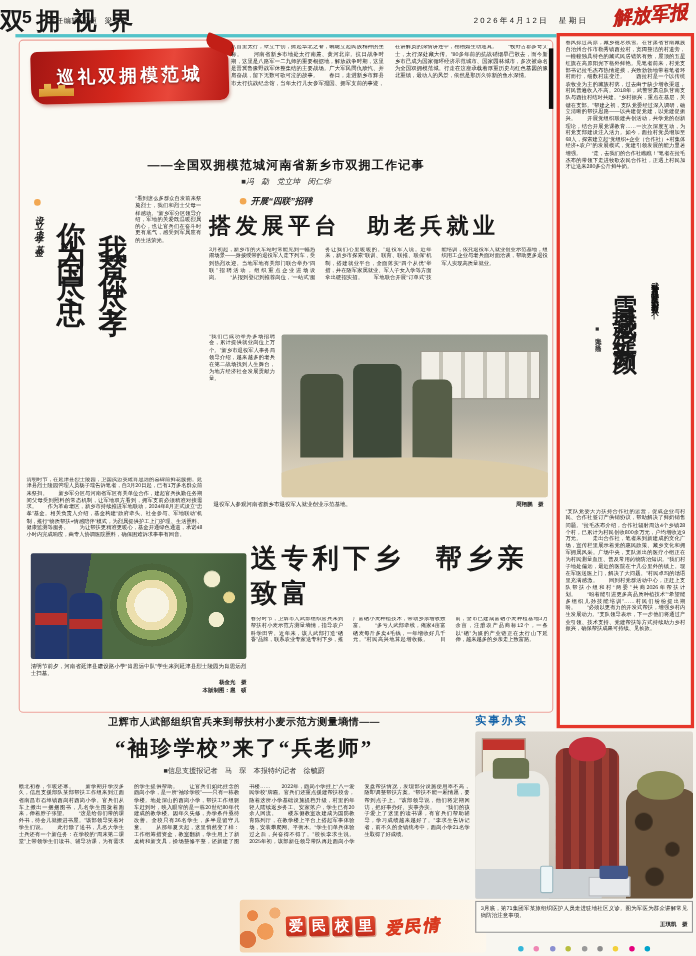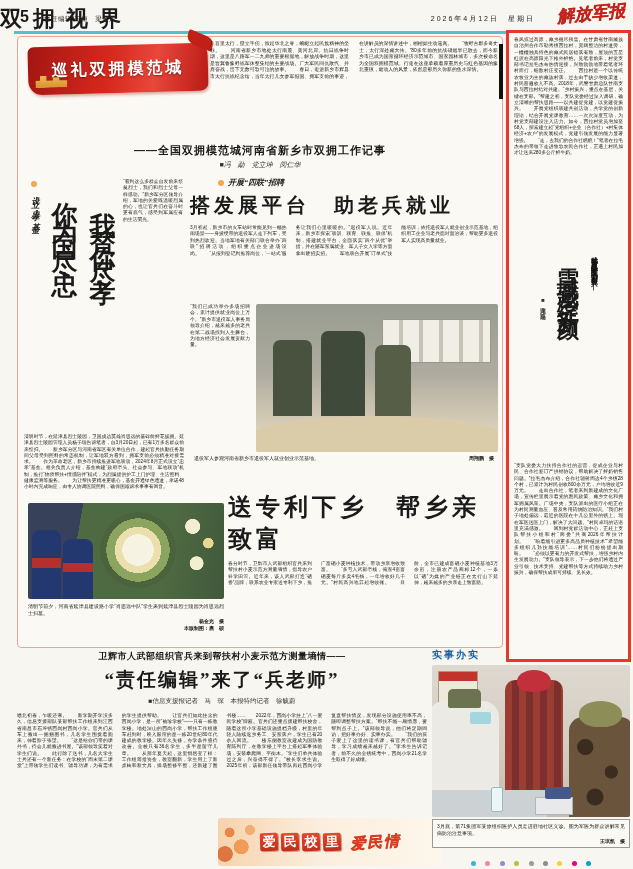--- a/index.html
+++ b/index.html
@@ -195,21 +195,21 @@
     <div class="rb-mid">
       <div class="rb-byline">■张海龙　马嘉隆</div>
       <div class="rb-head">雪域藏乡绽新颜</div>
       <div class="rb-kicker">武警甘肃总队甘南支队助力乡村振兴——</div>
     </div>
     <div class="rb-bottom">“支队党委大力扶持合作社的运营，促成企业与村民、合作社签订产供销协议，帮助解决了鲜奶销售问题。”拉毛杰布介绍，合作社辐射周边4个乡镇28个村，已累计为村民创收800余万元，户均增收近9万元。　　走出合作社，笔者来到新建成的文化广场，宣传栏里展示着党的惠民政策、藏乡文化和拥军拥属风采。广场中央，支队派出的医疗小组正在为村民测量血压、普及常用药物防治知识。“我们村子地处偏远，最近的医院在十几公里外的镇上。现在军医送医上门，解决了大问题。”村民卓玛的话语里充满感激。　　回到村党群活动中心，正赶上支队帮扶小组和村“两委”共商2026年帮扶计划。　　“盼着能引进更多高品质种植技术”“希望能多组织儿孙技能培训”……村民们纷纷提出期盼。　　“必须以更有力的开发式帮扶，增强乡村内生发展动力。”支队领导表示，下一步他们将通过产业引领、技术支持、党建帮扶等方式持续助力乡村振兴，确保帮扶成果可持续、见长效。</div>
   </div>
 
   <div class="school">
     <div class="sc-kicker">卫辉市人武部组织官兵来到帮扶村小麦示范方测量墒情——</div>
-    <div class="sc-head">“责任编辑”来了“兵老师”</div>
+    <div class="sc-head">“袖珍学校”来了“兵老师”</div>
     <div class="sc-byline">■信息支援报记者　马　琛　本报特约记者　徐毓蔚</div>
     <div class="sc-cols">赣北初春，乍暖还寒。　　新学期开学没多久，信息支援部队某部帮扶工作组来到江西省南昌市石埠镇西岗村西岗小学。官兵们从车上搬出一捆捆图书，几名学生围拢着跑来，伸着脖子张望。　　“这是给你们带的课外书，待会儿就搬进书屋。”该部领导笑着对学生们说。　　此行除了送书，几名大学生士兵还有一个新任务：在学校的“周末第二课堂”上带领学生们读书、辅导功课，为有需求的学生提供帮助。　　让官兵们如此挂念的西岗小学，是一所“袖珍学校”——只有一栋教学楼。地处深山的西岗小学，帮扶工作组驱车赶到时，映入眼帘的是一栋20世纪80年代建成的教学楼。因年久失修，办学条件亟待改善。全校只有36名学生，多半是留守儿童。　　从那年夏天起，这里悄然变了样：工作组筹措资金，教室翻新，学生用上了新桌椅和新文具，操场整修平整，还新建了图书楼……　　2022年，西岗小学挂上“八一爱民学校”牌匾。官兵们还重点援建帮扶校舍，随着这所小学基础设施提档升级，村里的年轻人陆续返乡务工、安家落户，学生已有20余人回流。　　楼东侧教室改建成为国防教育陈列厅，在教学楼上平台上搭起军事体验场，安装攀爬网、平衡木。“学生们单兵体验过之后，兴奋得不得了。”校长李求生说。　　2025年初，该部新任领导带队再赴西岗小学复盘帮扶情况，发现部分设施使用率不高，随即调整帮扶方案。“帮扶不能一厢情愿，要帮到点子上。”该部领导说，他们将定期回访，把好事办好、实事办实。　　“我们的孩子爱上了这里的读书课，有官兵们帮助辅导，学习成绩越来越好了。”李求生告诉记者，前不久的全镇统考中，西岗小学21名学生取得了好成绩。</div>
   </div>
 
   <div class="lovebanner">
     <span class="lb-box">爱</span>
     <span class="lb-box">民</span>
     <span class="lb-box">校</span>
     <span class="lb-box">里</span>
     <span class="lb-script">爱民情</span>

